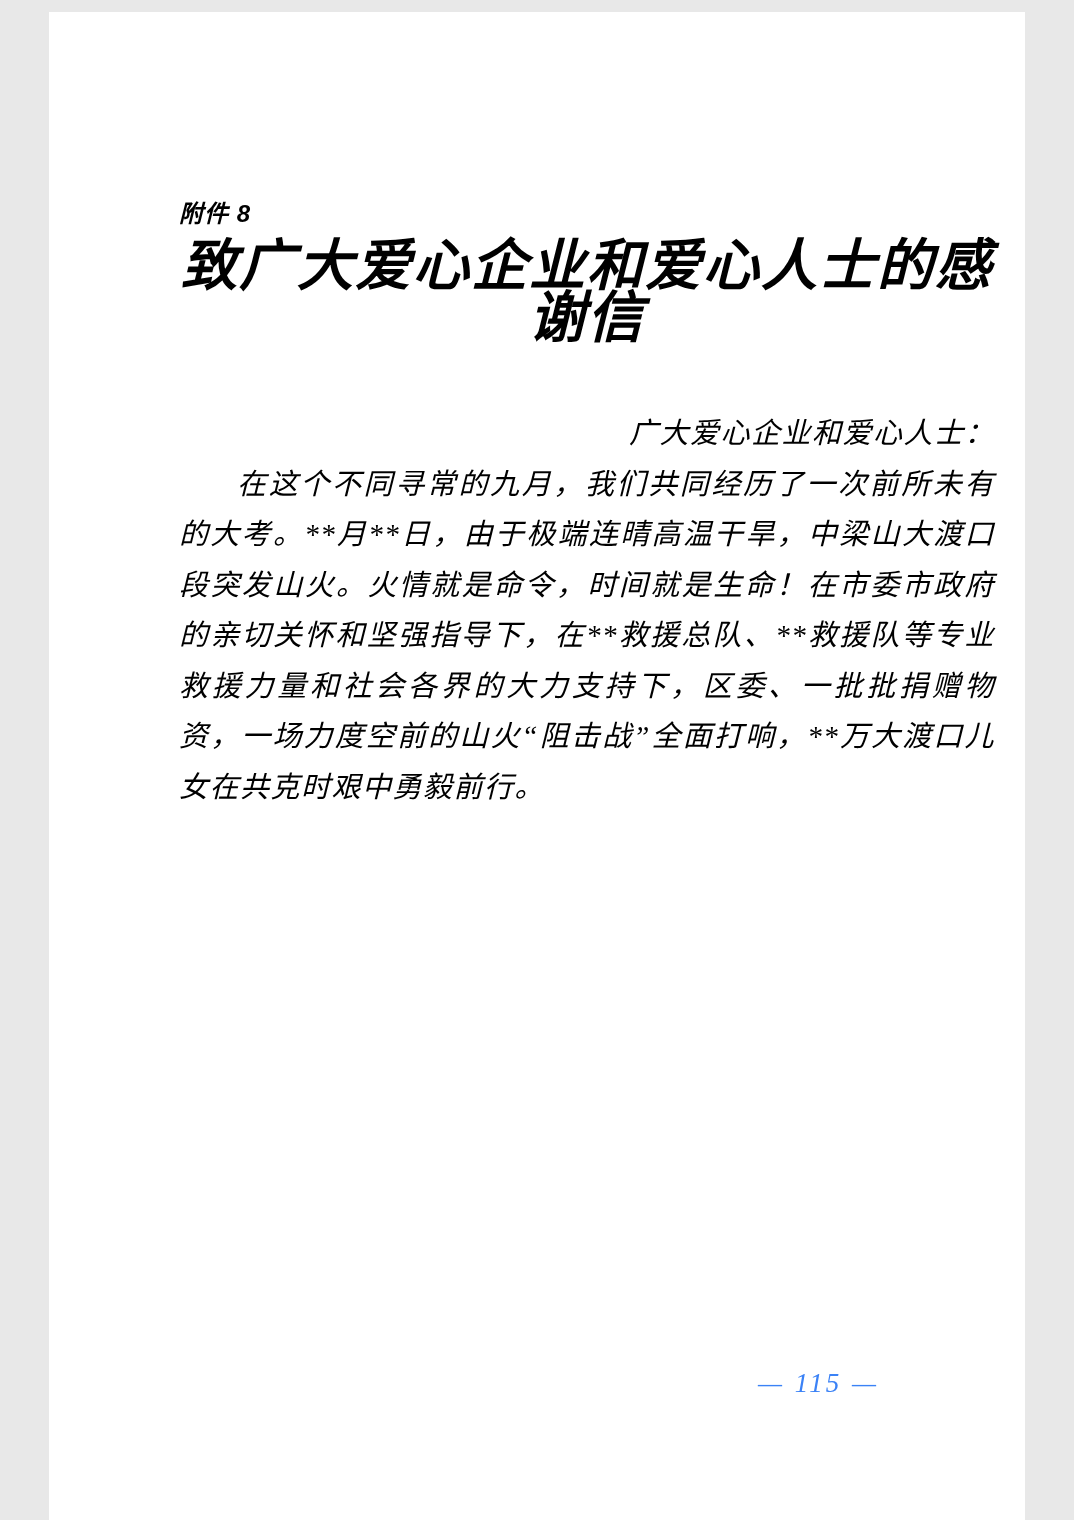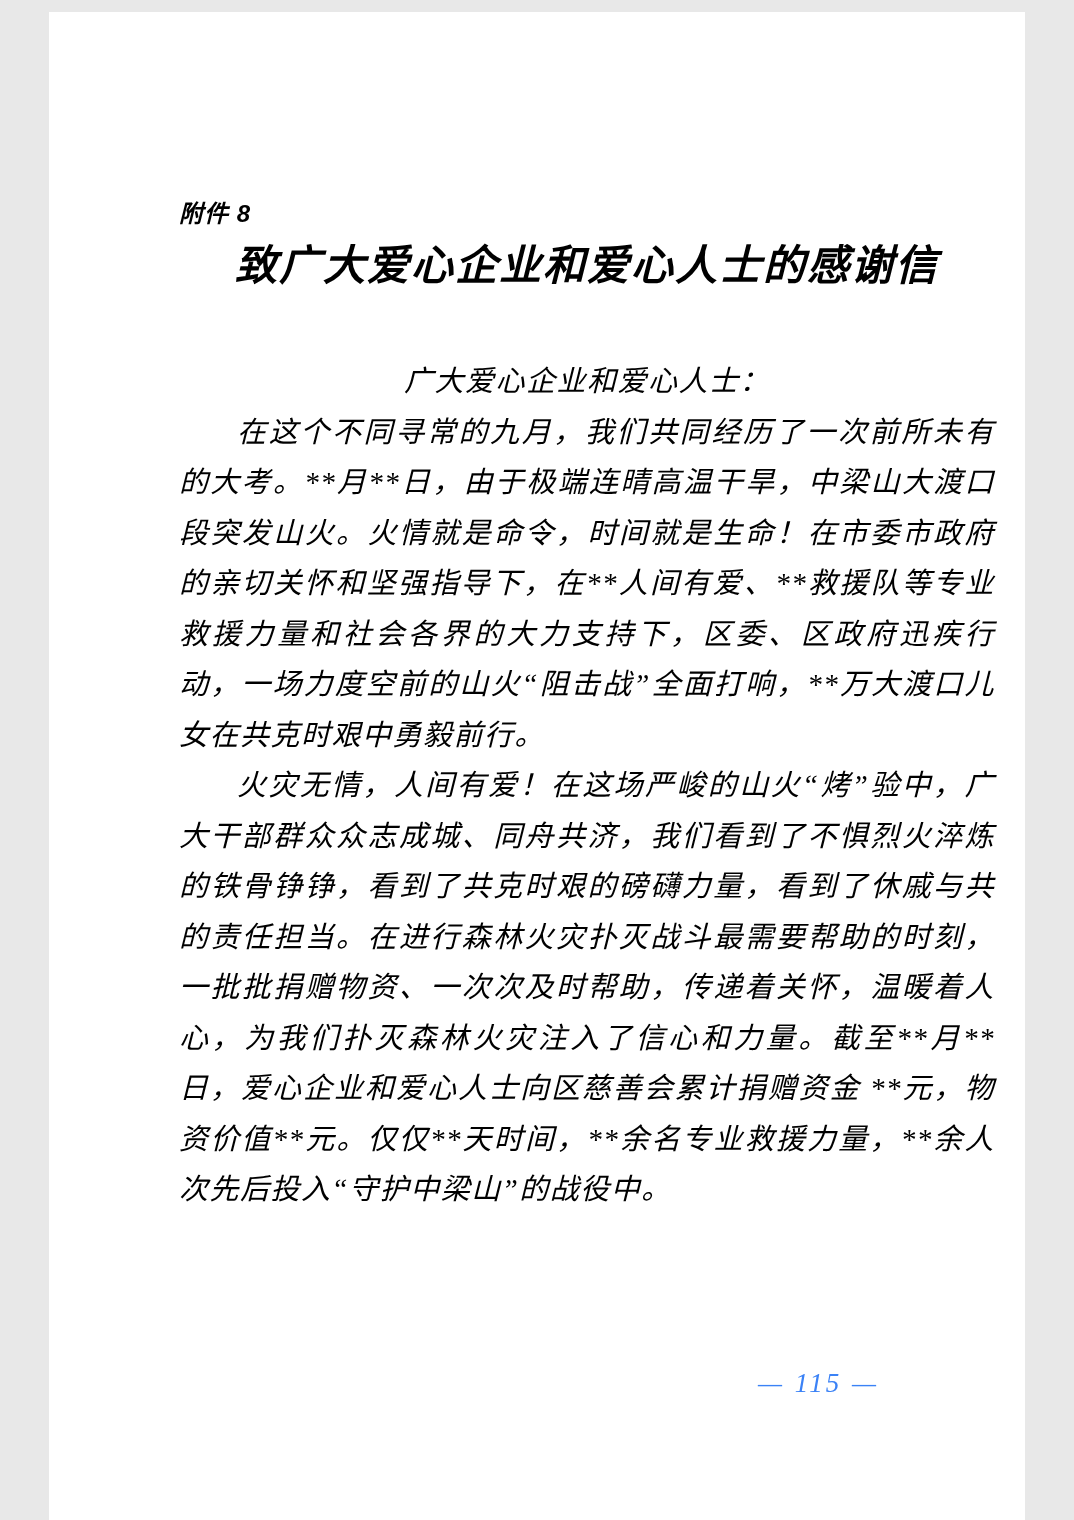--- a/index.html
+++ b/index.html
@@ -28,35 +28,35 @@
   .attachment-label {
     font-family: "Liberation Sans", "DejaVu Sans", sans-serif;
     font-weight: 700;
     font-size: 24px;
     line-height: 32px;
     letter-spacing: 1px;
     text-align: left;
   }
   .doc-title {
     margin: 10px 0 0 0;
-    font-size: 42px;
+    font-size: 56px;
     font-weight: 700;
     line-height: 52px;
     letter-spacing: 2px;
     text-align: center;
     font-family: "Liberation Serif", "DejaVu Serif", serif;
   }
   .letter-body {
     margin-top: 64px;
     font-size: 29px;
     line-height: 50.5px;
     letter-spacing: 1.5px;
   }
   .salutation {
-    text-align: center;
+    text-align: right;
   }
   .body-para {
     margin: 0;
     text-align: justify;
     text-justify: inter-ideograph;
     text-indent: 2em;
   }
   .page-footer {
     position: absolute;
     top: 1356px;
@@ -69,18 +69,17 @@
 </style>
 </head>
 <body>
 
 <div class="page">
   <div class="content">
     <div class="attachment-label">附件 8</div>
     <h1 class="doc-title">致广大爱心企业和爱心人士的感谢信</h1>
     <div class="letter-body">
       <div class="salutation">广大爱心企业和爱心人士：</div>
-      <p class="body-para">在这个不同寻常的九月，我们共同经历了一次前所未有的大考。**月**日，由于极端连晴高温干旱，中梁山大渡口段突发山火。火情就是命令，时间就是生命！在市委市政府的亲切关怀和坚强指导下，在**人间有爱、**救援队等专业救援力量和社会各界的大力支持下，区委、区政府迅疾行动，一场力度空前的山火“阻击战”全面打响，**万大渡口儿女在共克时艰中勇毅前行。</p>
-      <p class="body-para">火灾无情，人间有爱！在这场严峻的山火“烤”验中，广大干部群众众志成城、同舟共济，我们看到了不惧烈火淬炼的铁骨铮铮，看到了共克时艰的磅礴力量，看到了休戚与共的责任担当。在进行森林火灾扑灭战斗最需要帮助的时刻，一批批捐赠物资、一次次及时帮助，传递着关怀，温暖着人心，为我们扑灭森林火灾注入了信心和力量。截至**月**日，爱心企业和爱心人士向区慈善会累计捐赠资金 **元，物资价值**元。仅仅**天时间，**余名专业救援力量，**余人次先后投入“守护中梁山”的战役中。</p>
+      <p class="body-para">在这个不同寻常的九月，我们共同经历了一次前所未有的大考。**月**日，由于极端连晴高温干旱，中梁山大渡口段突发山火。火情就是命令，时间就是生命！在市委市政府的亲切关怀和坚强指导下，在**救援总队、**救援队等专业救援力量和社会各界的大力支持下，区委、一批批捐赠物资，一场力度空前的山火“阻击战”全面打响，**万大渡口儿女在共克时艰中勇毅前行。</p>
     </div>
   </div>
   <div class="page-footer">— 115 —</div>
 </div>
 
 </body></html>

